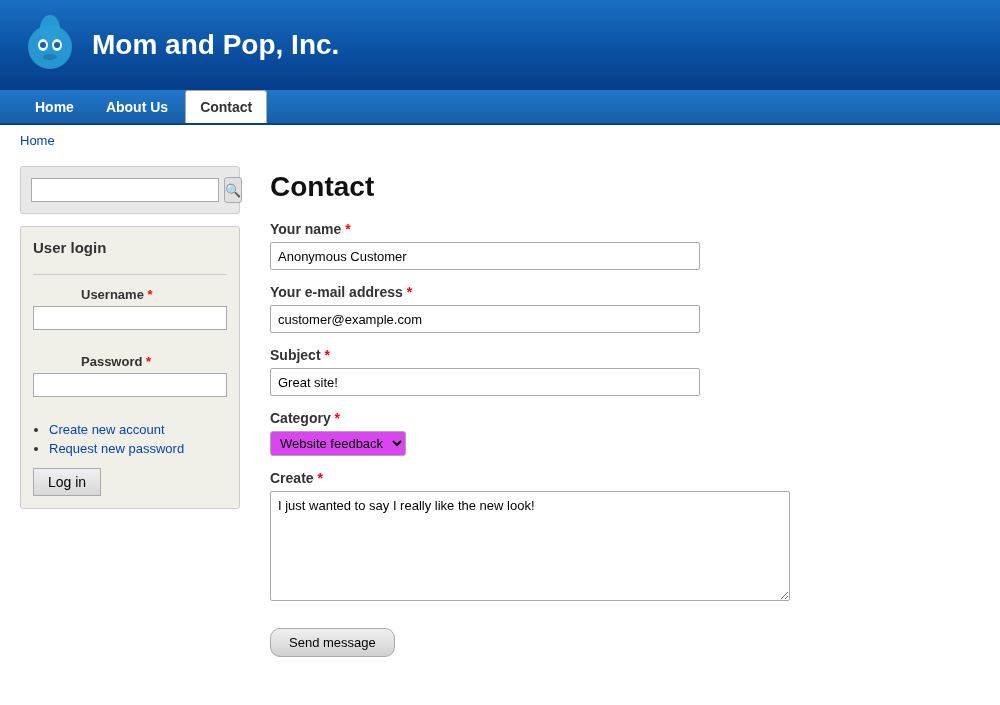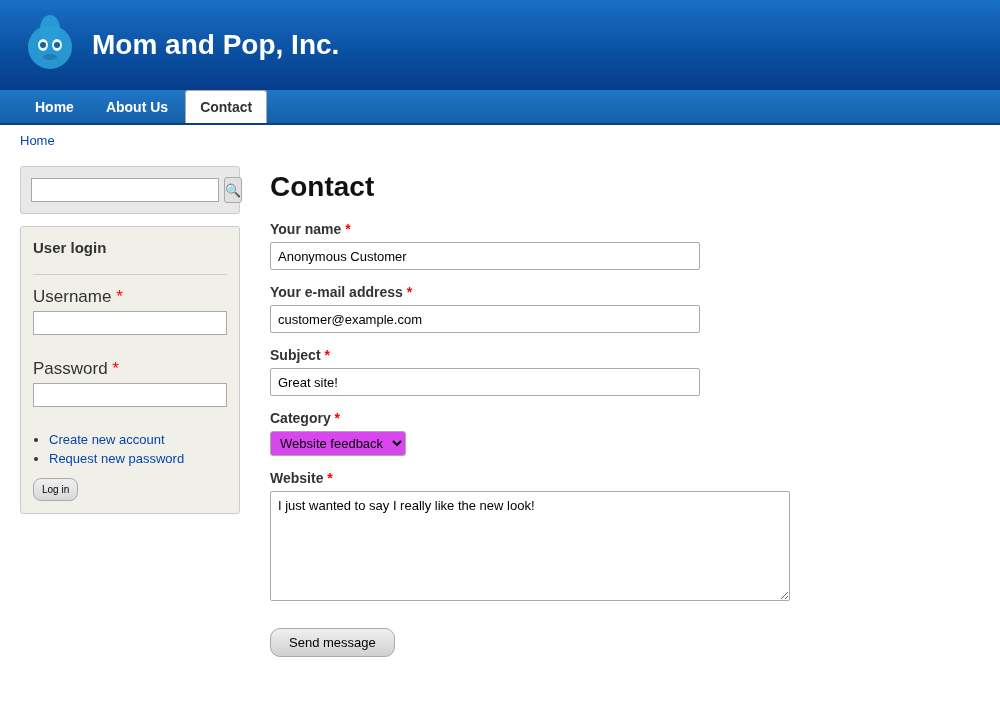--- a/index.html
+++ b/index.html
@@ -117,23 +117,24 @@
       padding: 12px;
     }
     #user-login-title {
       font-size: 15px;
       font-weight: bold;
       margin-bottom: 12px;
       border-bottom: 1px solid #ccc;
       padding-bottom: 18px;
     }
     .login-field-label {
-      font-size: 17px;
-      font-weight: normal;
+      font-size: 13px;
+      font-weight: bold;
       margin-bottom: 4px;
+      margin-left: 48px;
     }
     .required-star { color: red; }
     .login-input {
       width: 100%;
       border: 1px solid #aaa;
       padding: 3px 5px;
       height: 24px;
       margin-bottom: 10px;
       background: #fff;
       font-size: 13px;
@@ -147,23 +148,23 @@
     }
     #login-links a {
       color: #0645ad;
       text-decoration: none;
       font-size: 13px;
       margin-top: 12px;
     }
     #login-button {
       background: linear-gradient(180deg, #f0f0f0 0%, #d8d8d8 100%);
       border: 1px solid #aaa;
-      border-radius: 8px;
-      padding: 5px 8px;
-      font-size: 10px;
+      border-radius: 0;
+      padding: 5px 14px;
+      font-size: 14px;
       cursor: pointer;
     }
 
     
     #content {
       flex: 1;
       padding: 5px 10px;
     }
     #page-title {
       font-size: 28px;
@@ -326,21 +327,21 @@
       <select class="field-select">
         <option>Website feedback</option>
         <option>General inquiry</option>
         <option>Support</option>
       </select>
     </div>
 
     
     <div class="form-field">
       <div class="field-label">
-        <span>Website</span><span class="required-star"> *</span>
+        <span>Create</span><span class="required-star"> *</span>
       </div>
       <textarea class="field-textarea" style="">I just wanted to say I really like the new look!</textarea>
     </div>
 
     <button id="send-message-button">Send message</button>
 
   </div>
 
 </div>
 

